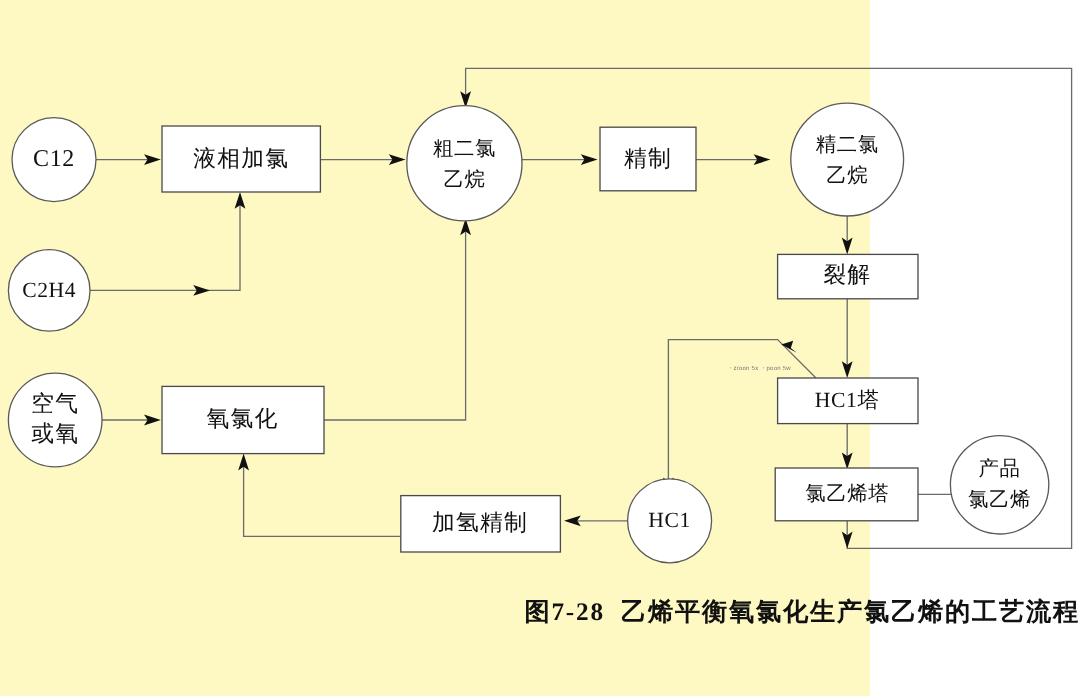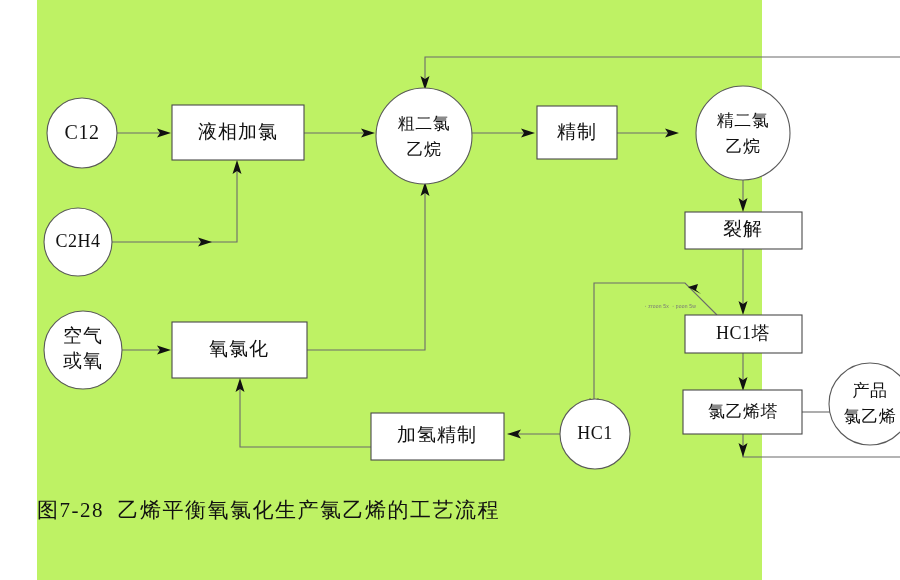--- a/index.html
+++ b/index.html
@@ -10,22 +10,21 @@
   body {
     width: 900px;
     height: 580px;
     font-family: "Liberation Serif", "DejaVu Serif", serif;
     overflow: hidden;
   }
   #diagram-root {
     position: relative;
     width: 725px;
     height: 580px;
-    background: #bef264;
-    margin-left: 37px;
+    background: #fef9c3;
   }
   svg#flow-svg {
     position: absolute;
     left: 0;
     top: 0;
     width: 900px;
     height: 580px;
   }
   .node-box {
     fill: #ffffff;
@@ -66,26 +65,27 @@
   }
   .label-mixed {
     font-size: 18px;
     letter-spacing: 0.5px;
   }
   .caption-text {
     position: absolute;
     left: 0;
     top: 496px;
     width: 900px;
-    text-align: left;
+    text-align: right;
     font-family: "Liberation Serif", "DejaVu Serif", serif;
     font-size: 21px;
     color: #111111;
     letter-spacing: 1.5px;
     white-space: pre;
+    font-weight: bold;
   }
   .noise-artifact {
     position: absolute;
     left: 606px;
     top: 303px;
     width: 58px;
     height: 9px;
     font-family: "Liberation Sans", sans-serif;
     font-size: 5px;
     color: #777777;

